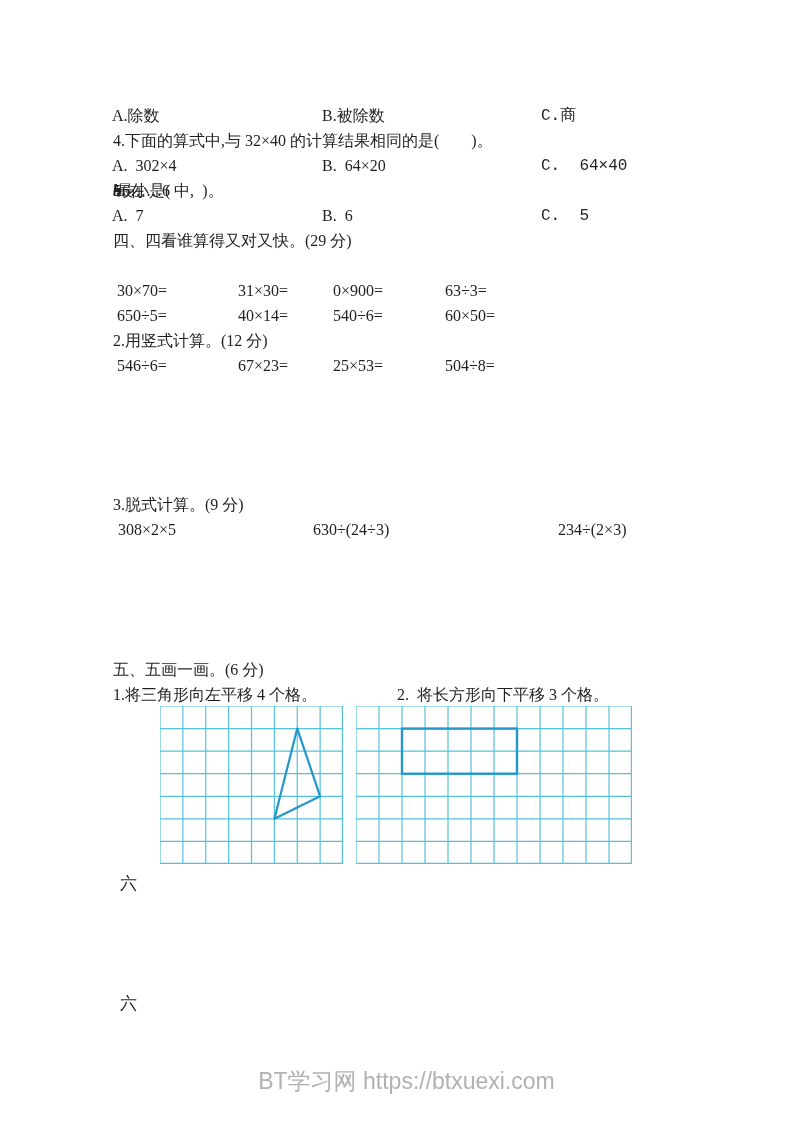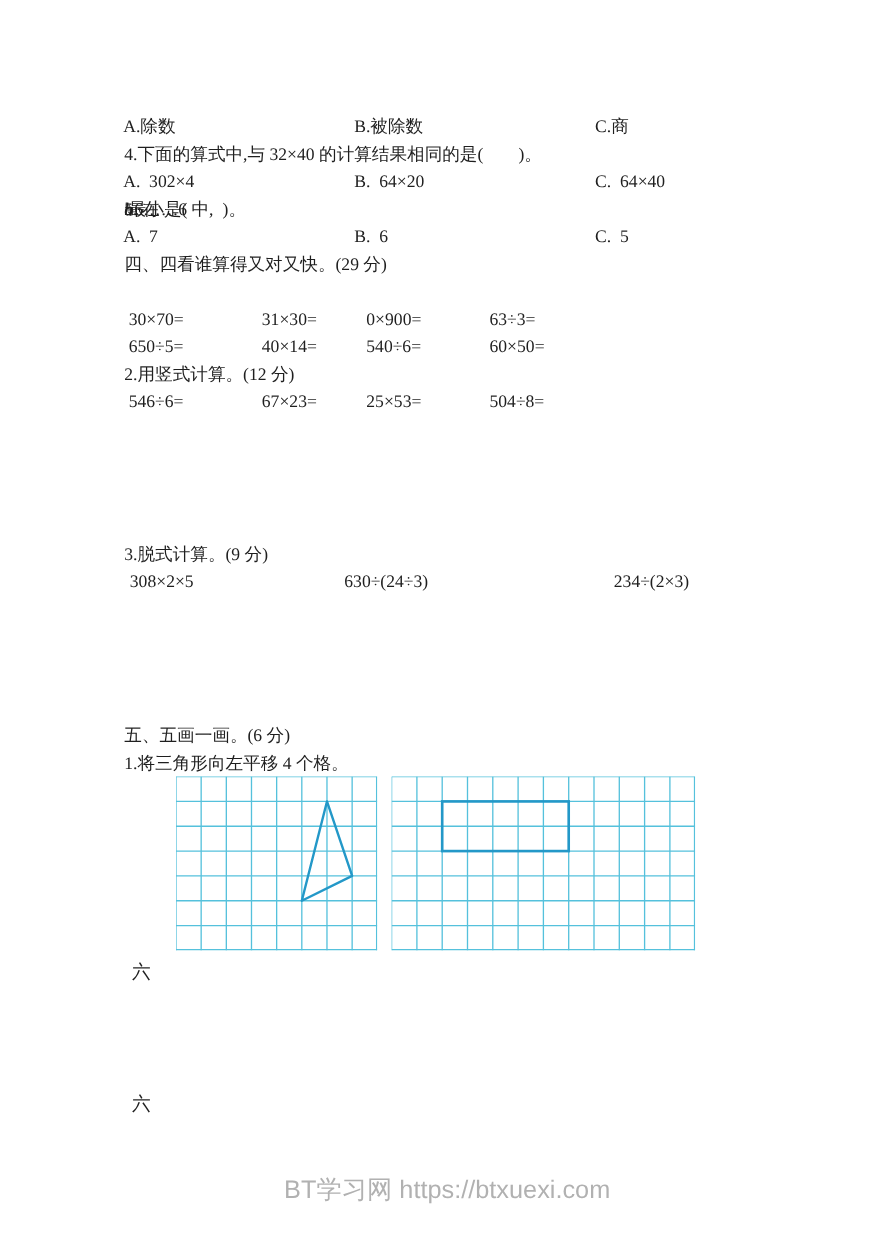--- a/index.html
+++ b/index.html
@@ -12,21 +12,21 @@
     font-size: 16px;
     color: #1f1f1f;
     overflow: hidden;
     padding-left: 20px;
   }
   .row { position: absolute; left: 0; width: 100%; height: 20px; line-height: 20px; }
   .row span { position: absolute; white-space: pre; }
   
   .cA { left: 112px; }
   .cB { left: 322px; text-align: right; }
-  .cC { left: 541px; }
+  .cC { left: 541px; font-family: Liberation Mono, monospace; }
   
   .q  { left: 113px; }
   
   .k1 { left: 117px; }
   .k2 { left: 238px; }
   .k3 { left: 333px; }
   .k4 { left: 445px; }
   
   .t1 { left: 118px; }
   .t2 { left: 313px; }
@@ -111,20 +111,21 @@
     <span class="t1">308×2×5</span>
     <span class="t2">630÷(24÷3)</span>
     <span class="t3">234÷(2×3)</span>
   </div>
 
   <div class="row" style="top:660px">
     <span class="q">五、五画一画。(6 分)</span>
   </div>
   <div class="row" style="top:685px">
     <span class="i1">1.将三角形向左平移 4 个格。</span>
+    <span class="i2">2.  将长方形向下平移 3 个格。</span>
   </div>
 
   <svg class="grid-svg grid-left" width="183" height="158">
       <line x1="0" y1="0" x2="0" y2="158" stroke="#55c1dc" stroke-width="1.2"></line>
       <line x1="22.875" y1="0" x2="22.875" y2="158" stroke="#55c1dc" stroke-width="1.2"></line>
       <line x1="45.75" y1="0" x2="45.75" y2="158" stroke="#55c1dc" stroke-width="1.2"></line>
       <line x1="68.625" y1="0" x2="68.625" y2="158" stroke="#55c1dc" stroke-width="1.2"></line>
       <line x1="91.5" y1="0" x2="91.5" y2="158" stroke="#55c1dc" stroke-width="1.2"></line>
       <line x1="114.375" y1="0" x2="114.375" y2="158" stroke="#55c1dc" stroke-width="1.2"></line>
       <line x1="137.25" y1="0" x2="137.25" y2="158" stroke="#55c1dc" stroke-width="1.2"></line>

